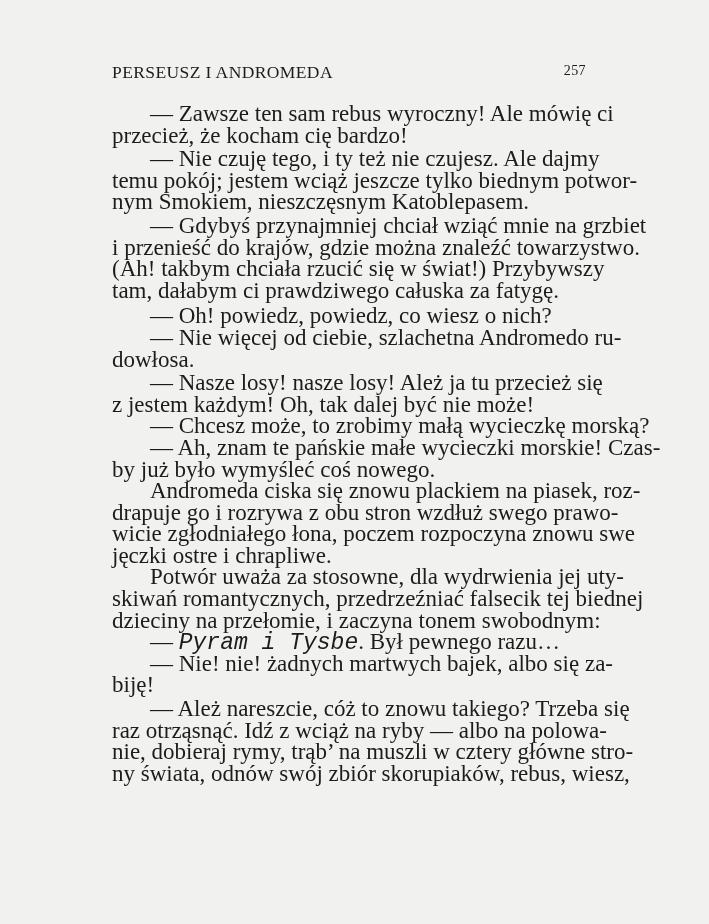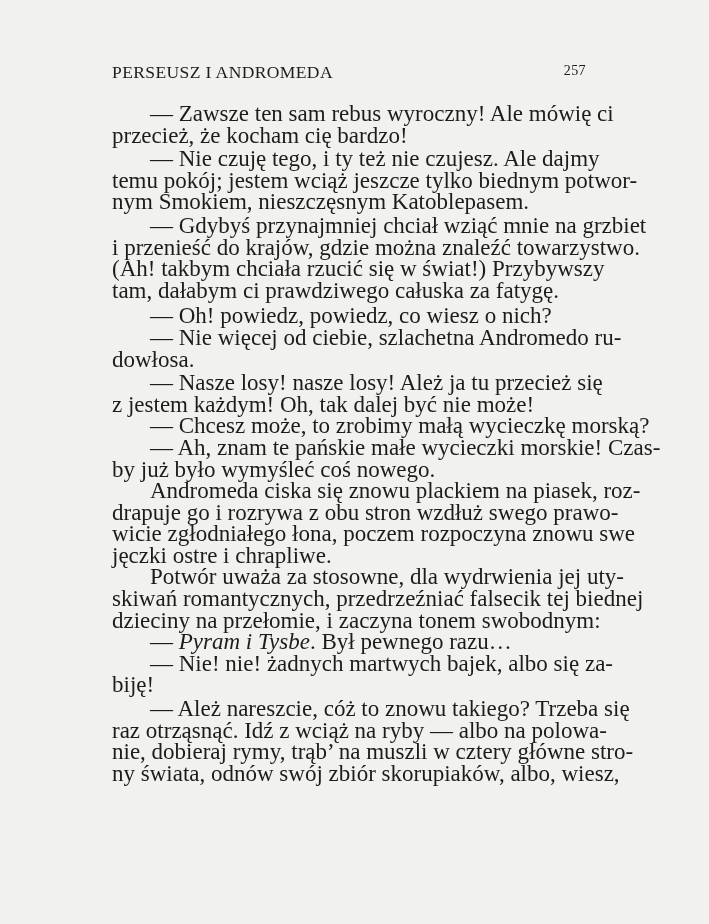--- a/index.html
+++ b/index.html
@@ -21,21 +21,21 @@
   .page-number { position: absolute; right: 0; top: 1px; font-size: 14px; text-align: center; }
   .body { position: absolute; top: 103px; left: 0; width: 474px; }
   .line {
     display: block; height: 21.6px; line-height: 21.6px;
     font-size: 23px; white-space: nowrap;
     text-align: justify; text-align-last: justify;
   }
   .line.last { text-align-last: left; }
   .line.indent { padding-left: 38px; }
   .gap { height: 2px; }
-  .it { font-style: italic; }
+  .it { font-style: italic; font-family: Liberation Mono, monospace; }
 </style>
 </head>
 <body>
 
 <div class="page">
   <div class="header">
     <span class="running-title">PERSEUSZ I ANDROMEDA</span>
     <span class="page-number">257</span>
   </div>
 
@@ -108,16 +108,16 @@
     <div>
       <span class="line indent">— Nie! nie! żadnych martwych bajek, albo się za-</span>
       <span class="line last">biję!</span>
     </div>
     <div class="gap"></div>
 
     <div>
       <span class="line indent">— Ależ nareszcie, cóż to znowu takiego?  Trzeba się</span>
       <span class="line">raz otrząsnąć.  Idź z wciąż na ryby — albo na polowa-</span>
       <span class="line">nie, dobieraj rymy, trąb’ na muszli w cztery główne stro-</span>
-      <span class="line">ny świata, odnów swój zbiór skorupiaków, albo, wiesz,</span>
+      <span class="line">ny świata, odnów swój zbiór skorupiaków, rebus, wiesz,</span>
     </div>
   </div>
 </div>
 
 </body></html>

